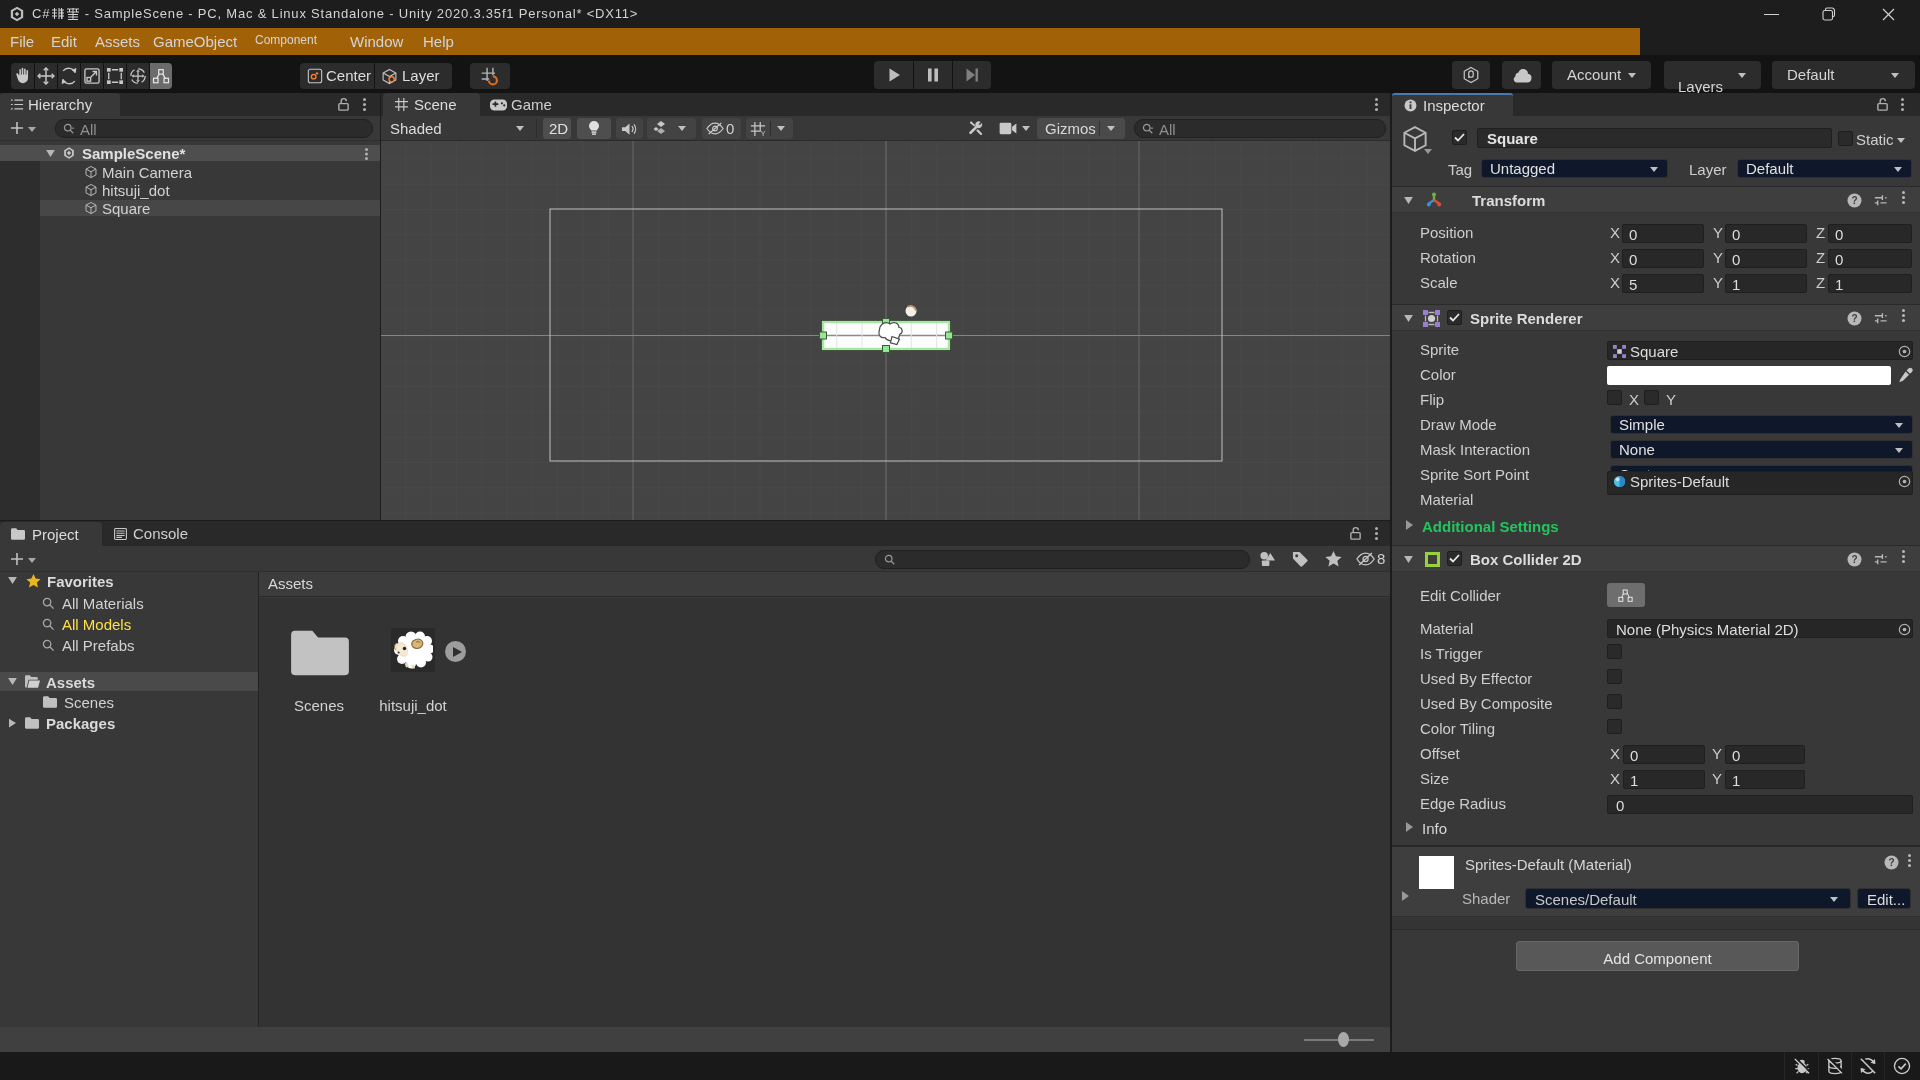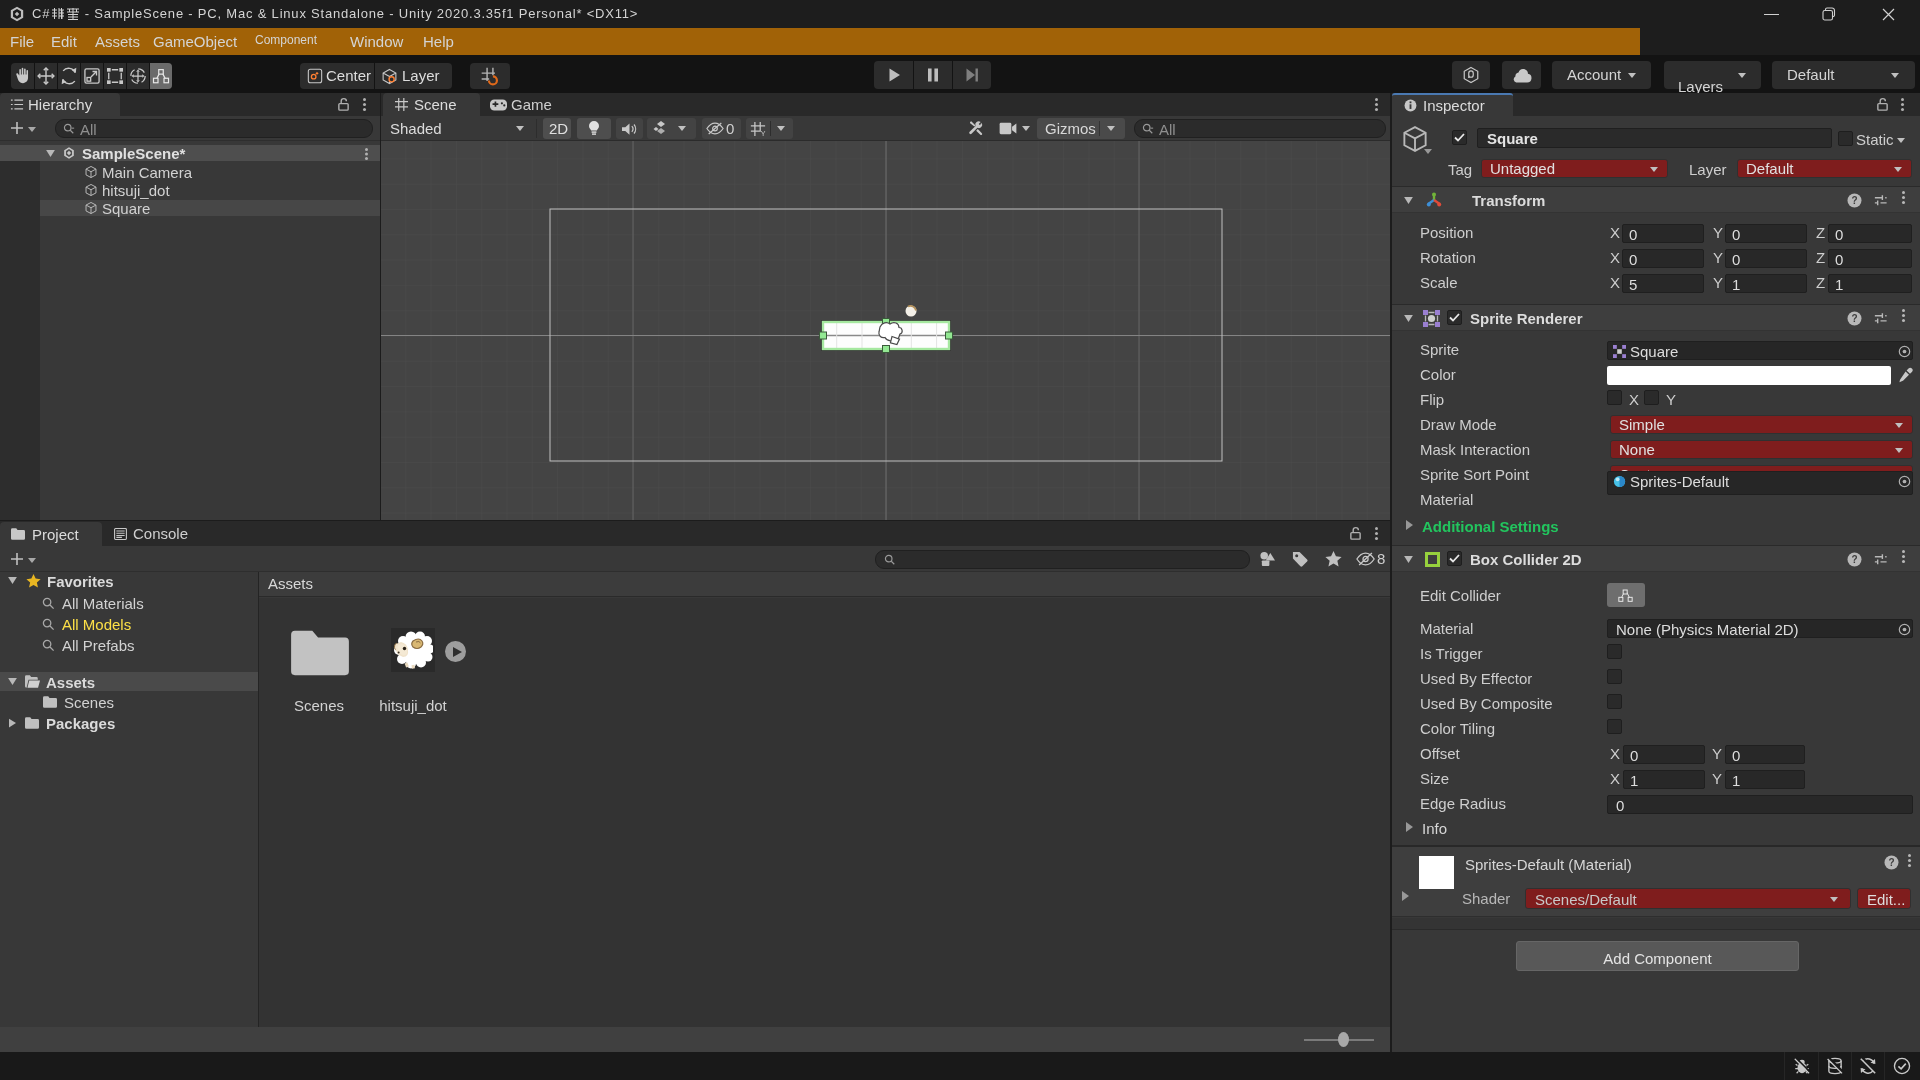--- a/index.html
+++ b/index.html
@@ -2,21 +2,21 @@
 <html><head>
 <meta charset="utf-8">
 <style>
   * { margin:0; padding:0; box-sizing:border-box; }
   html,body { width:1920px; height:1080px; overflow:hidden; background:#1d1d1d;
     font-family:"Liberation Sans", sans-serif; }
   .abs { position:absolute; }
   #page { position:relative; width:1920px; height:1080px; }
   .txt { color:#c8c8c8; font-size:15px; line-height:1; white-space:nowrap; }
   .field { background:#282828; border:1px solid #1f1f1f; border-radius:2px; }
-  .drop { background:#7f1d1d; border:1px solid #303030; border-radius:3px; color:#dddddd; font-size:12px; }
+  .drop { background:#0f172a; border:1px solid #303030; border-radius:3px; color:#dddddd; font-size:12px; }
   .caret { width:0;height:0;border-left:4px solid transparent;border-right:4px solid transparent;border-top:5px solid #c0c0c0; }
   .chk { width:15px;height:15px;background:#2a2a2a;border:1px solid #1e1e1e;border-radius:2px; }
 </style>
 </head>
 <body>
 <div id="page">
 
   <div class="abs" id="titlebar" style="left:0;top:0;width:1920px;height:28px;background:#1d1d1d;">
     <svg class="abs" style="left:8px;top:5px;" width="18" height="18" viewBox="0 0 32 32">
       <path fill="#bdbdbd" d="M16 3 L27 9.5 L27 22.5 L16 29 L5 22.5 L5 9.5 Z M16 7 L9 11.2 L9 20.8 L16 25 L23 20.8 L23 11.2 Z"></path>

